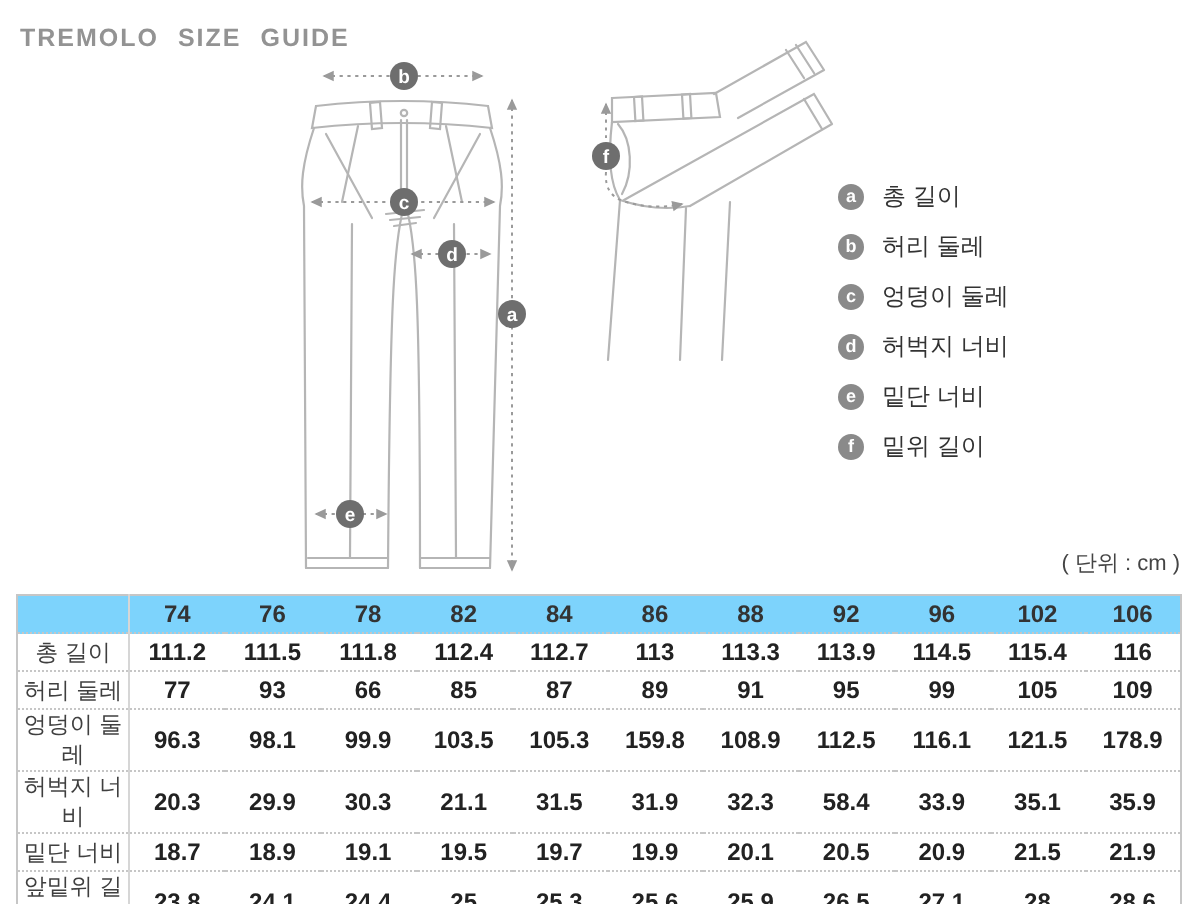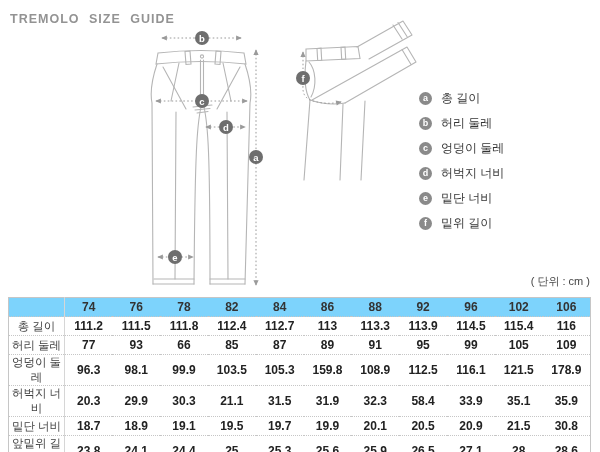--- a/index.html
+++ b/index.html
@@ -237,21 +237,21 @@
         <td>18.7</td>
         <td>18.9</td>
         <td>19.1</td>
         <td>19.5</td>
         <td>19.7</td>
         <td>19.9</td>
         <td>20.1</td>
         <td>20.5</td>
         <td>20.9</td>
         <td>21.5</td>
-        <td>30.8</td>
+        <td>21.9</td>
       </tr>
       <tr>
         <th class="row-label">앞밑위 길이</th>
         <td>23.8</td>
         <td>24.1</td>
         <td>24.4</td>
         <td>25</td>
         <td>25.3</td>
         <td>25.6</td>
         <td>25.9</td>

